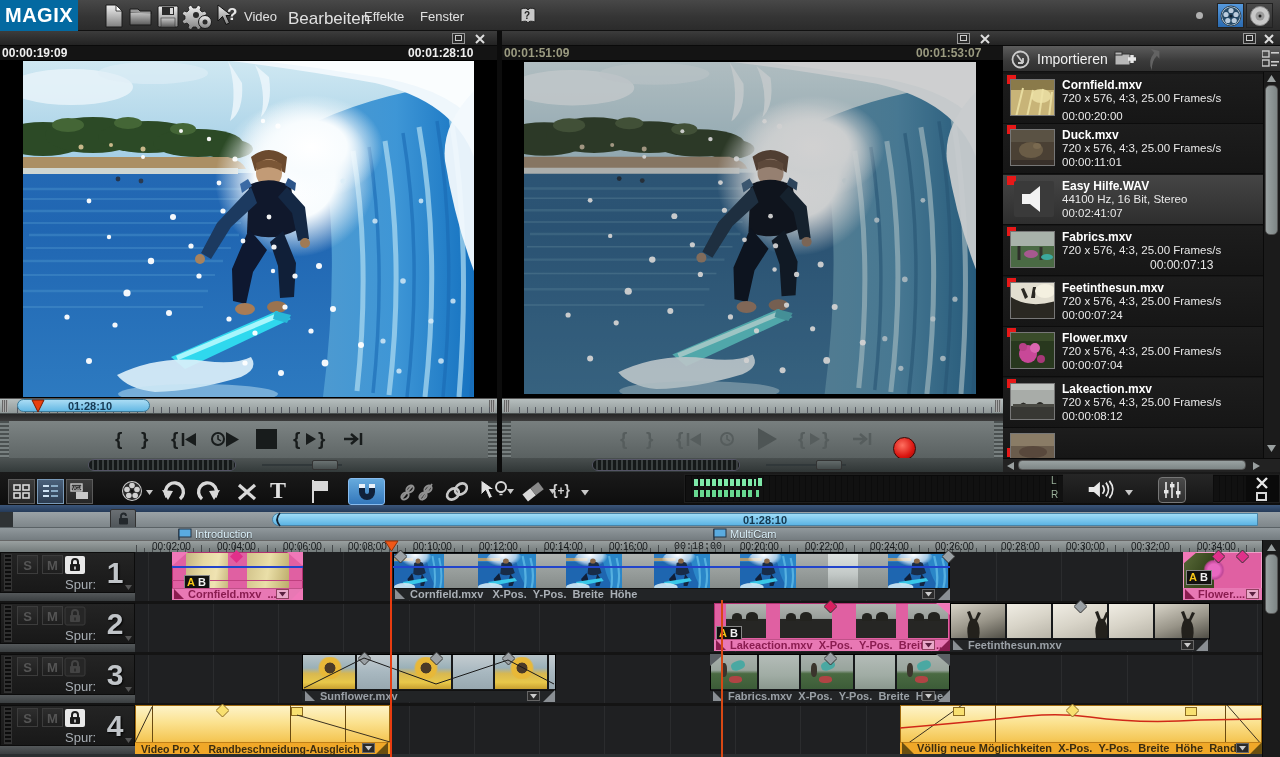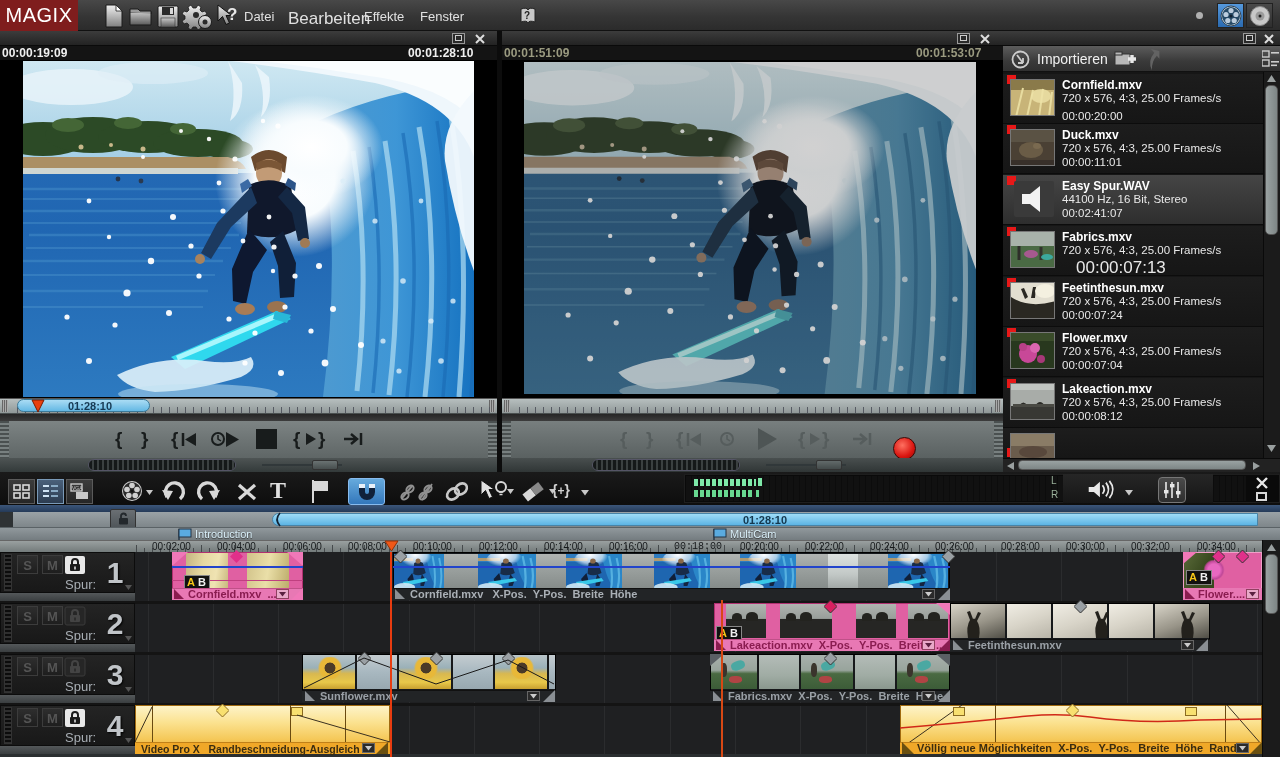--- a/index.html
+++ b/index.html
@@ -5,21 +5,21 @@
 html,body{width:1280px;height:757px;overflow:hidden;background:#000;}
 body{font-family:"Liberation Sans",sans-serif;}
 .abs{position:absolute;}
 #app{position:relative;width:1280px;height:757px;background:#101010;overflow:hidden;}
 svg{display:block;}
 </style></head>
 <body>
 <div id="app">
 
 <div class="abs" style="left:0;top:0;width:1280px;height:31px;background:linear-gradient(#484848,#353535 55%,#2b2b2b);border-bottom:1px solid #111;"></div>
-<div class="abs" style="left:0;top:0;width:78px;height:31px;background:#7f1d1d;color:#fff;font-weight:normal;font-size:20px;line-height:30px;text-align:center;letter-spacing:0.5px;">MAGIX</div>
+<div class="abs" style="left:0;top:0;width:78px;height:31px;background:#0369a1;color:#fff;font-weight:bold;font-size:20px;line-height:30px;text-align:center;letter-spacing:0.5px;">MAGIX</div>
 
 <svg class="abs" style="left:103px;top:3px;" width="132" height="26" viewBox="0 0 132 26">
  <defs>
         <linearGradient id="gi" x1="0" y1="0" x2="0" y2="1">
           <stop offset="0" stop-color="#f0f0f0"></stop>
           <stop offset="1" stop-color="#808080"></stop>
         </linearGradient>
  <linearGradient id="gi2" x1="0" y1="0" x2="0" y2="1">
           <stop offset="0" stop-color="#c8c8c8"></stop>
           <stop offset="1" stop-color="#5a5a5a"></stop>
@@ -35,21 +35,21 @@
  <rect x="58" y="15" width="14" height="9" fill="url(#gi2)" stroke="#333" stroke-width="0.6"></rect>
  <g fill="url(#gi)" stroke="#1a1a1a" stroke-width="0.8">
   <path d="M88 2 l2 3 3 0 2 -3 3 2 -1 3 2 2 3 -1 2 3 -3 2 0 3 3 2 -2 3 -3 -1 -2 2 1 3 -3 2 -2 -3 -3 0 -2 3 -3 -2 1 -3 -2 -2 -3 1 -2 -3 3 -2 0 -3 -3 -2 2 -3 3 1 2 -2 -1 -3 z"></path>
  </g>
  <circle cx="93" cy="12" r="3" fill="#2a2a2a"></circle>
  <circle cx="102" cy="19" r="6.5" fill="url(#gi)" stroke="#1a1a1a"></circle>
  <circle cx="102" cy="19" r="2.5" fill="#2a2a2a"></circle>
  <path d="M115 2 l0 16 4.5-4.5 3.5 8 3.5-1.5 -3.5-7.5 5.5 0 z" fill="url(#gi)" stroke="#111"></path>
 </svg>
 <div class="abs" style="left:227px;top:5px;width:14px;height:16px;color:#e8e8e8;font-weight:bold;font-size:17px;">?</div>
-<div class="abs" style="left:244px;top:9px;font-size:13px;color:#e0e0e0;">Datei</div>
+<div class="abs" style="left:244px;top:9px;font-size:13px;color:#e0e0e0;">Video</div>
     <div class="abs" style="left:288px;top:9px;font-size:17px;color:#e0e0e0;">Bearbeiten</div>
     <div class="abs" style="left:364px;top:9px;font-size:13px;color:#e0e0e0;">Effekte</div>
     <div class="abs" style="left:420px;top:9px;font-size:13px;color:#e0e0e0;">Fenster</div>
     <div class="abs" style="left:476px;top:9px;font-size:15px;color:#e0e0e0;margin-top:23px;">Hilfe</div>
 <svg class="abs" style="left:518px;top:6px;" width="20" height="20" viewBox="0 0 20 20">
  <path d="M3 3 q6 -2 7 1 q1 -3 7 -1 v13 q-6 -2 -7 1 q-1 -3 -7 -1 z" fill="#c8c8c8" stroke="#222"></path>
  <text x="6" y="13" font-size="10" font-weight="bold" fill="#222">?</text>
 </svg>
 <div class="abs" style="left:1196px;top:12px;width:7px;height:7px;border-radius:50%;background:#b0b0b0;"></div>
 <div class="abs" style="left:1217px;top:3px;width:27px;height:25px;background:linear-gradient(#5599dd,#2a6ab0);border:1px solid #222;"></div>
@@ -547,39 +547,39 @@
     </div>
     <div class="abs" style="left:1062px;top:128px;font-size:12px;font-weight:bold;color:#fff;">Duck.mxv</div>
     <div class="abs" style="left:1062px;top:142px;font-size:11.5px;color:#e8e8e8;">720 x 576, 4:3, 25.00 Frames/s</div>
     <div class="abs" style="left:1062px;top:156px;font-size:11.5px;color:#e8e8e8;">00:00:11:01</div>
     <div class="abs" style="left:1003px;top:175px;width:260px;height:50px;background:linear-gradient(#454545,#2e2e2e);border-bottom:1px solid #0c0c0c;"></div>
     <div class="abs" style="left:1007px;top:176px;width:9px;height:9px;background:#e81818;"></div>
     <svg class="abs" style="left:1014px;top:181px;" width="40" height="36" viewBox="0 0 40 36">
       <rect width="40" height="36" fill="#3a3a3a" rx="2"></rect>
       <path d="M8 13 h8 l10 -8 v26 l-10 -8 h-8 z" fill="#f2f2f2"></path>
     </svg>
-    <div class="abs" style="left:1062px;top:179px;font-size:12px;font-weight:bold;color:#fff;">Easy Spur.WAV</div>
+    <div class="abs" style="left:1062px;top:179px;font-size:12px;font-weight:bold;color:#fff;">Easy Hilfe.WAV</div>
     <div class="abs" style="left:1062px;top:193px;font-size:11.5px;color:#e8e8e8;">44100 Hz, 16 Bit, Stereo</div>
     <div class="abs" style="left:1062px;top:207px;font-size:11.5px;color:#e8e8e8;">00:02:41:07</div>
     <div class="abs" style="left:1003px;top:226px;width:260px;height:50px;background:linear-gradient(#1d1d1d,#161616);border-bottom:1px solid #0c0c0c;"></div>
     <div class="abs" style="left:1007px;top:227px;width:9px;height:9px;background:#e81818;"></div>
     <div class="abs" style="left:1010px;top:231px;width:45px;height:37px;border:1px solid #777;overflow:hidden;">
       <svg width="45" height="37" viewBox="0 0 45 37" preserveAspectRatio="none">
         <rect width="45" height="37" fill="#8a9a8a"></rect>
         <rect y="0" width="45" height="14" fill="#a8b2aa"></rect>
         <rect y="14" width="45" height="23" fill="#4a6a44"></rect>
         <path d="M8 14 v14" stroke="#2e2e2a" stroke-width="3"></path>
         <path d="M30 15 v13" stroke="#33332e" stroke-width="3"></path>
         <ellipse cx="20" cy="22" rx="7" ry="4" fill="#b05898" opacity="0.9"></ellipse>
         <ellipse cx="36" cy="25" rx="6" ry="3" fill="#3ab0a8" opacity="0.9"></ellipse>
       </svg>
     </div>
     <div class="abs" style="left:1062px;top:230px;font-size:12px;font-weight:bold;color:#fff;">Fabrics.mxv</div>
     <div class="abs" style="left:1062px;top:244px;font-size:11.5px;color:#e8e8e8;">720 x 576, 4:3, 25.00 Frames/s</div>
-    <div class="abs" style="left:1044px;top:258px;font-size:17px;color:#e8e8e8;padding-left:32px;">00:00:07:13</div>
+    <div class="abs" style="left:1118px;top:258px;font-size:12px;color:#e8e8e8;padding-left:32px;">00:00:07:13</div>
     <div class="abs" style="left:1003px;top:277px;width:260px;height:50px;background:linear-gradient(#1d1d1d,#161616);border-bottom:1px solid #0c0c0c;"></div>
     <div class="abs" style="left:1007px;top:278px;width:9px;height:9px;background:#e81818;"></div>
     <div class="abs" style="left:1010px;top:282px;width:45px;height:37px;border:1px solid #777;overflow:hidden;">
       <svg width="45" height="37" viewBox="0 0 45 37" preserveAspectRatio="none">
         <rect width="45" height="37" fill="#e2ded0"></rect>
         <path d="M0 37 V14 Q18 26 45 18 V37 Z" fill="#2a2822"></path>
         <path d="M14 16 l-4 -10 3 -1 4 9 z" fill="#2a2822"></path>
         <path d="M20 15 l2 -11 3 0 -1 11 z" fill="#2a2822"></path>
         <ellipse cx="34" cy="8" rx="10" ry="7" fill="#f4f0e0"></ellipse>
       </svg>

